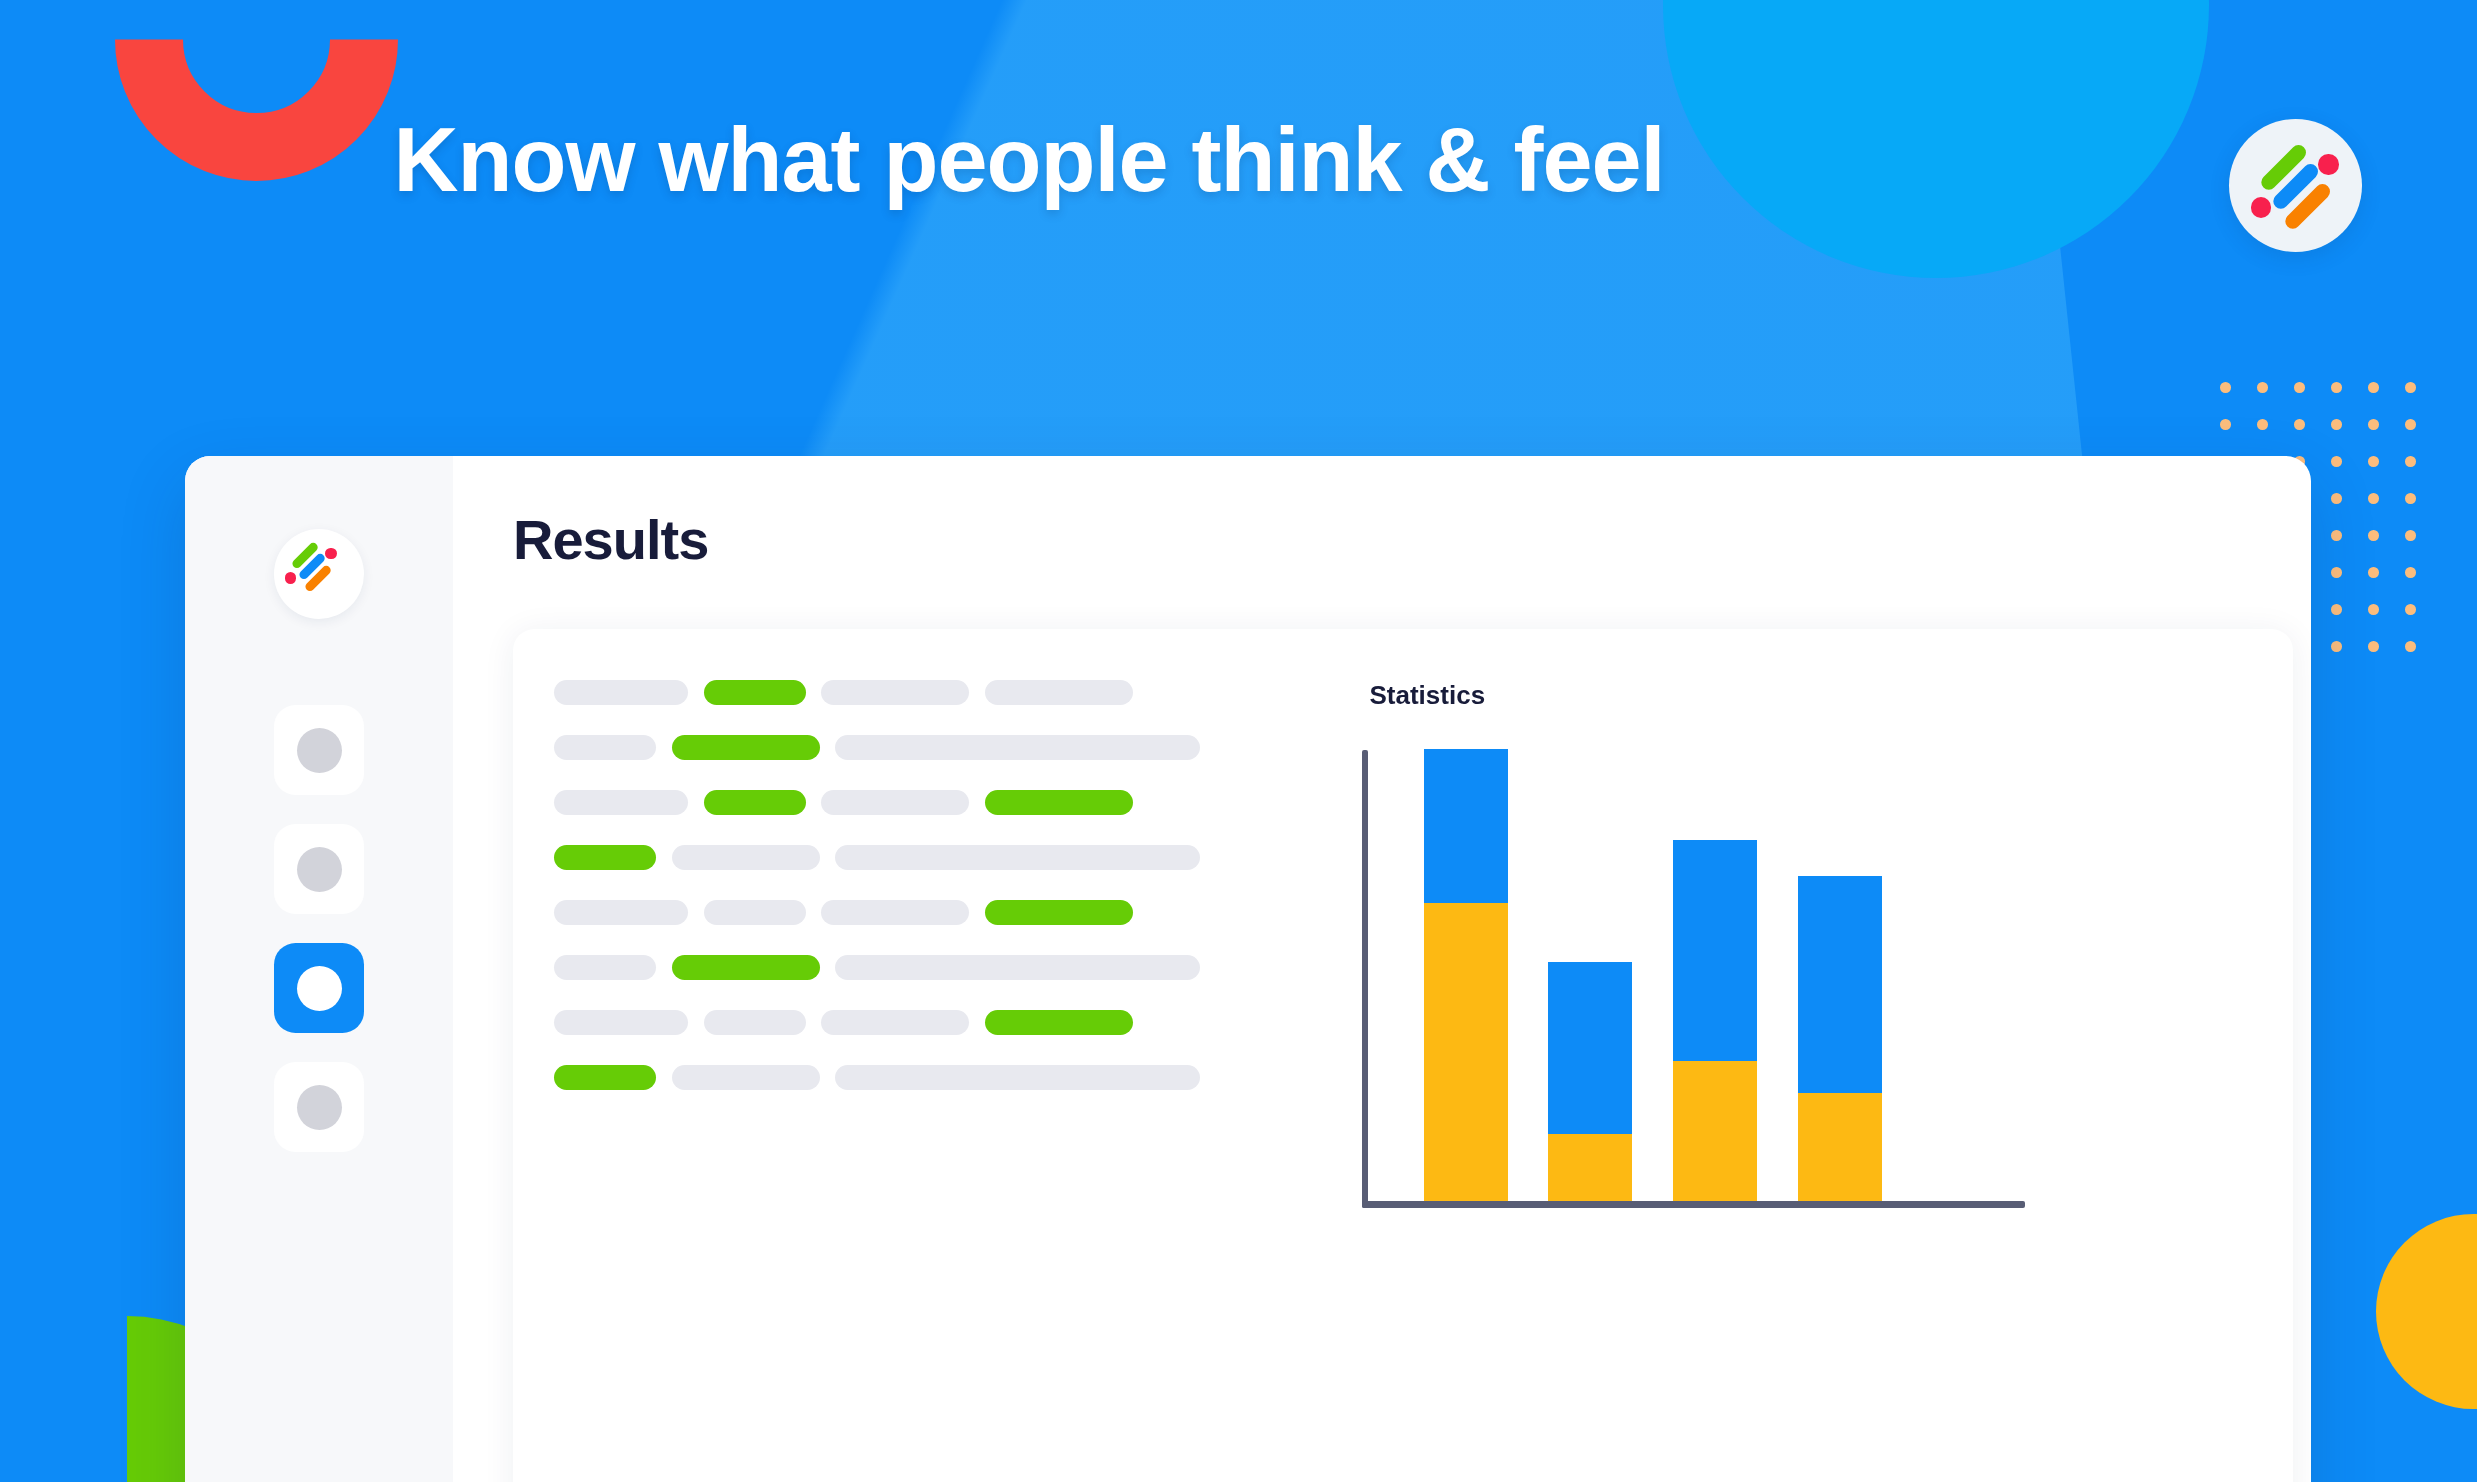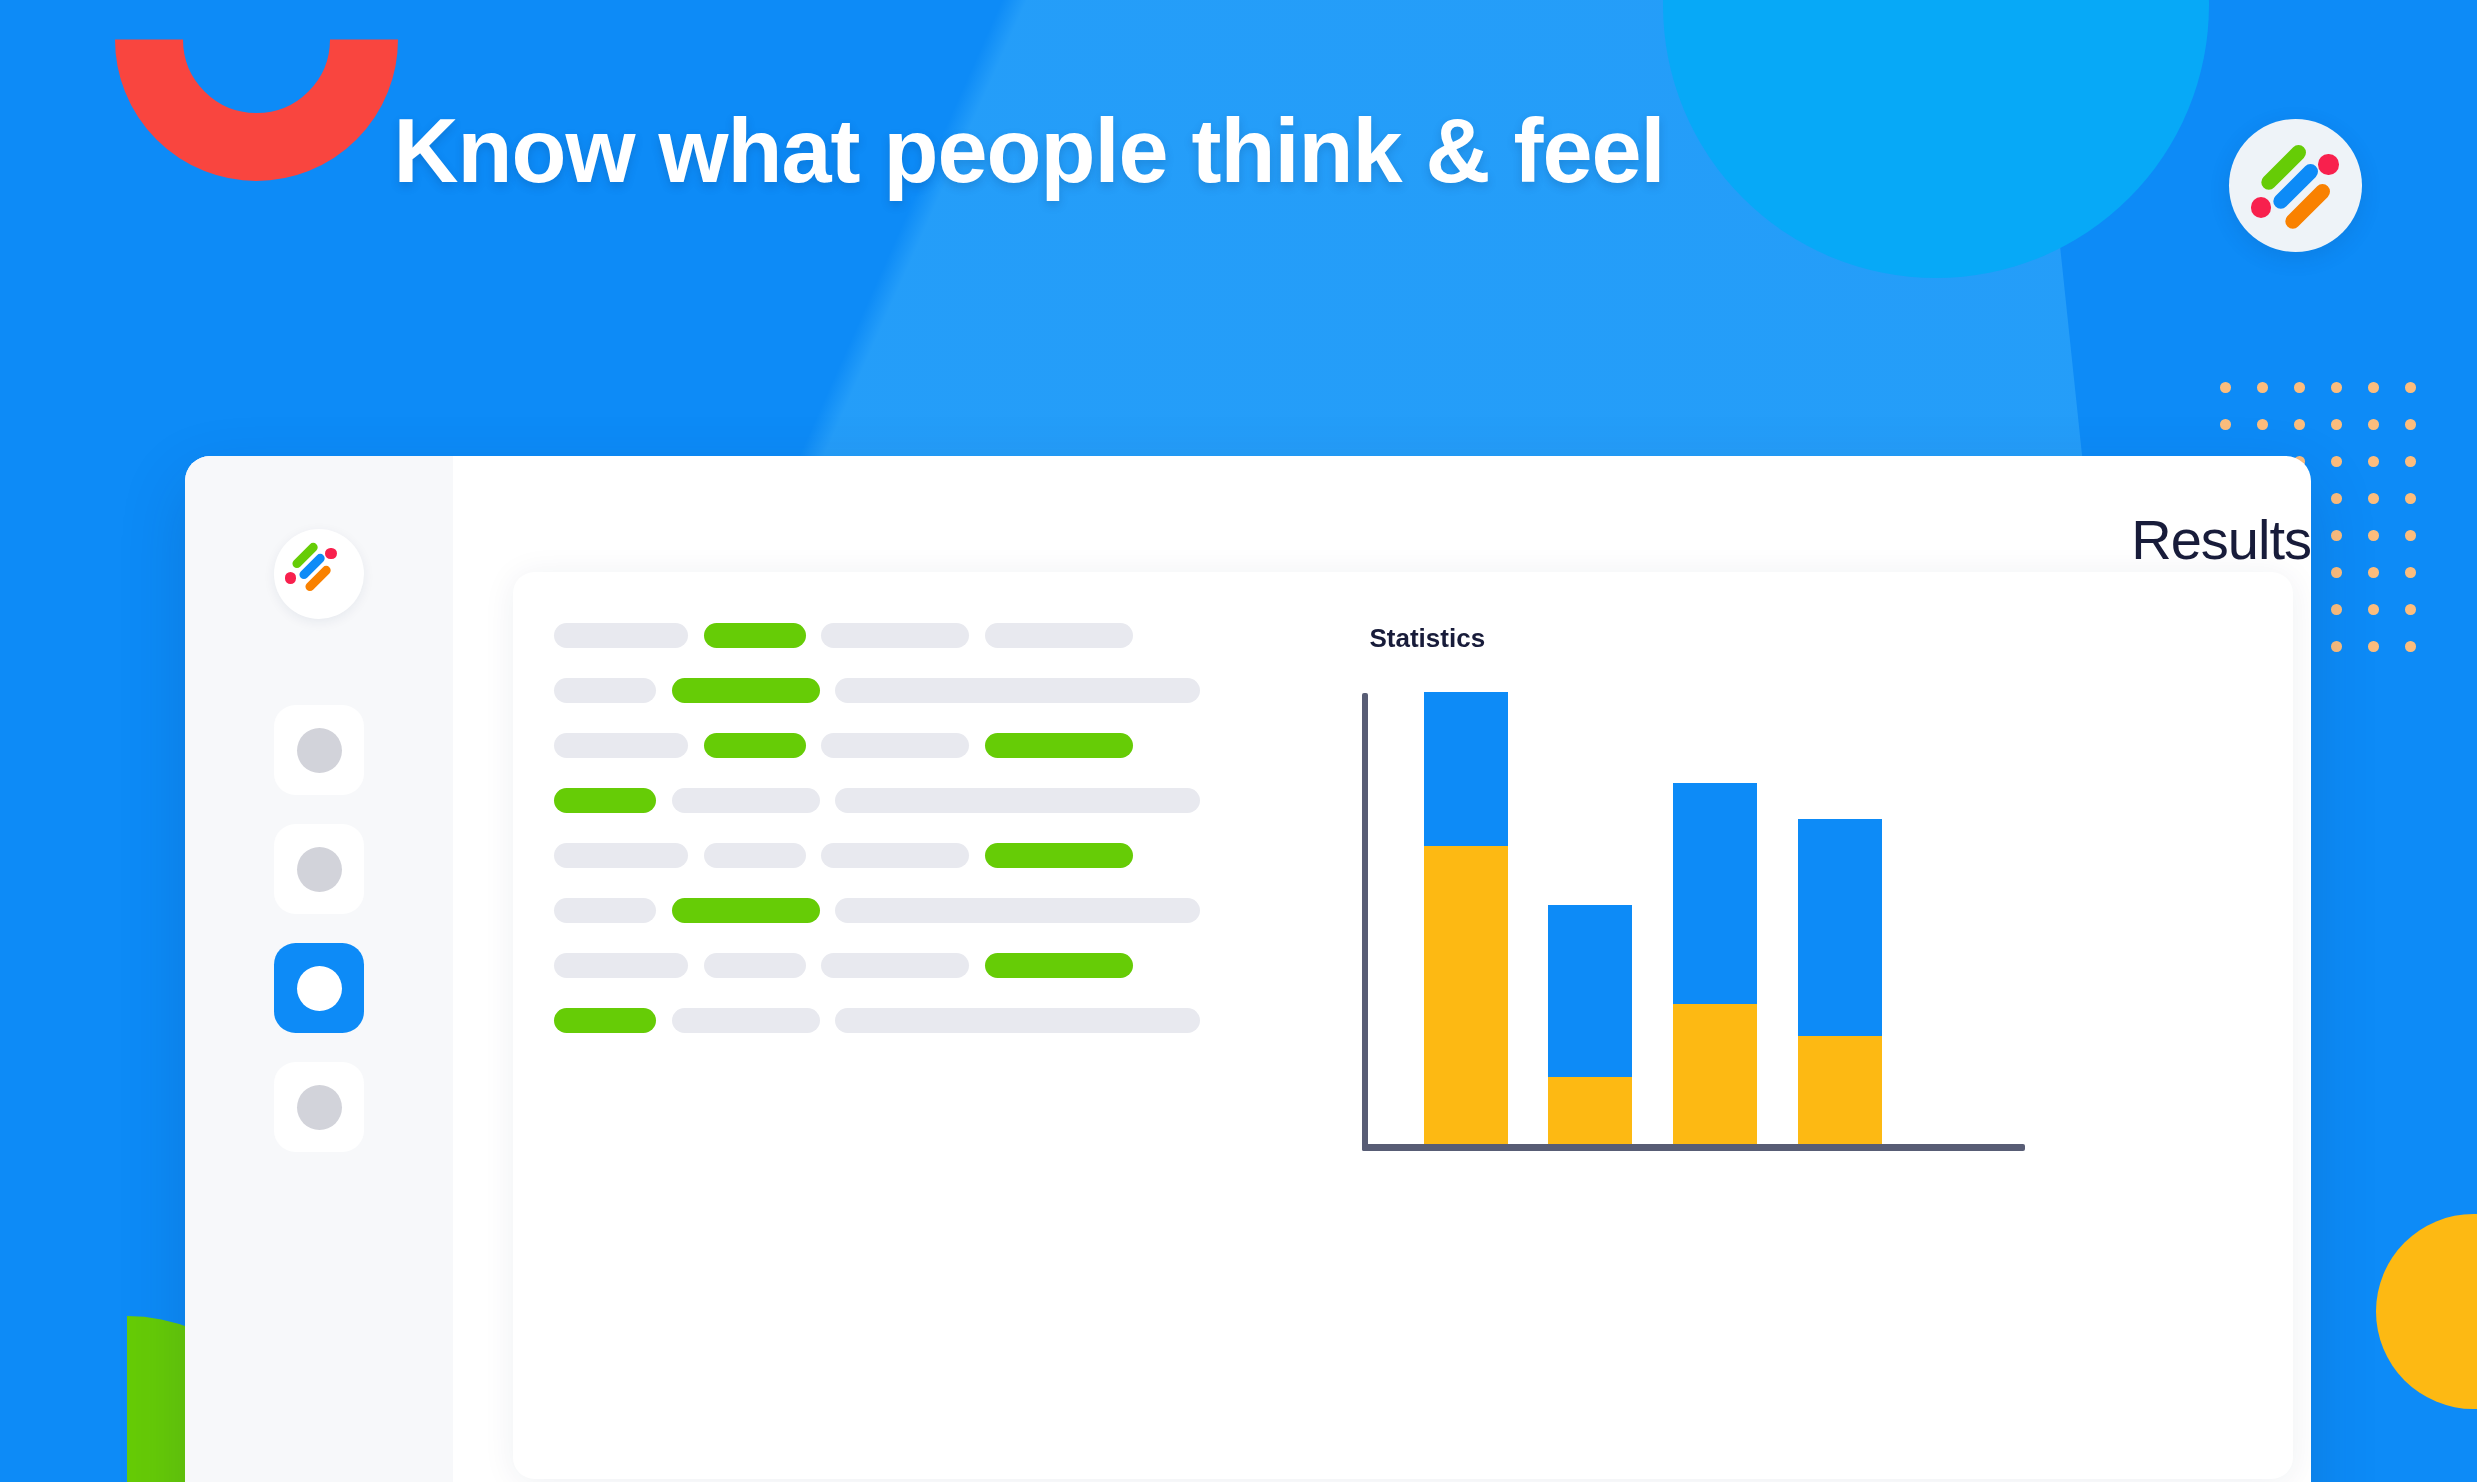--- a/index.html
+++ b/index.html
@@ -66,21 +66,21 @@
   .bg-dots i {
     position: absolute;
     width: 10.7px; height: 10.7px;
     border-radius: 50%;
     background: #fcbd7d;
   }
 
   
   .headline {
     position: absolute;
-    top: 106px; left: 0; width: 2058px;
+    top: 115px; left: 0; width: 2058px;
     text-align: center;
     color: #ffffff;
     font-size: 90px;
     font-weight: bold;
     line-height: 1.02;
     letter-spacing: -1px;
     text-shadow: 0 3.9px 9.8px rgba(0,40,90,0.18);
   }
 
   
@@ -164,24 +164,24 @@
   .nav-item.active .bullet { background: #ffffff; }
 
   .content {
     flex: 1 1 auto;
     padding: 51px 0 0 60px;
     position: relative;
     min-width: 0;
   }
   .page-title {
     font-size: 56px;
-    font-weight: normal;
+    font-weight: bold;
     color: #181c3a;
     letter-spacing: -1px;
-    text-align: right;
+    margin-bottom: 57px;
   }
   .panel {
     background: #ffffff;
     border-radius: 21.5px;
     box-shadow: 0 3.9px 33px rgba(20,40,90,0.07);
     height: 907px;
     margin-right: 17.6px;
     display: flex;
   }
   .panel-col { padding: 51px 41px 0 41px; }

